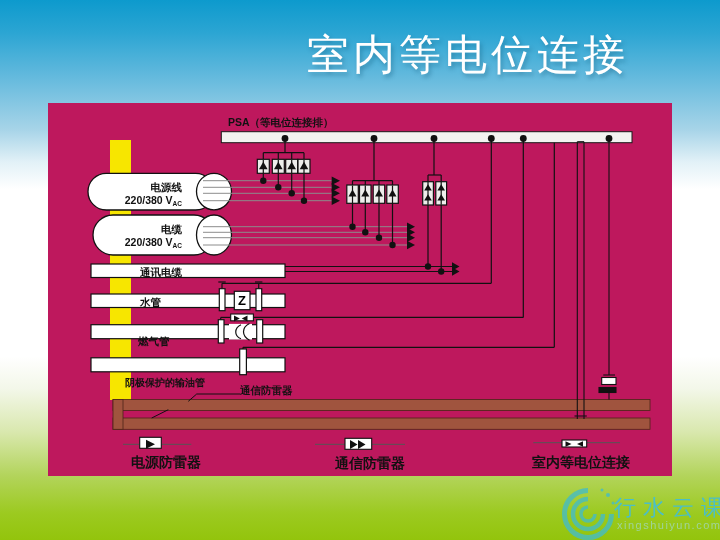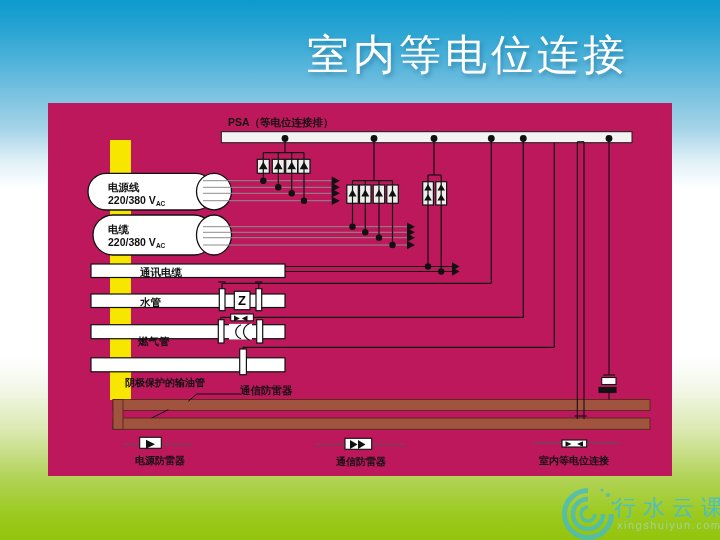--- a/index.html
+++ b/index.html
@@ -2,24 +2,24 @@
 <html><head>
 <meta charset="utf-8">
 <style>
   html,body{margin:0;padding:0;width:720px;height:540px;overflow:hidden}
   body{font-family:"Liberation Sans",sans-serif;position:relative;
     background:linear-gradient(180deg,#0D9ACD 0%,#2BA5D3 6%,#62B9DD 14%,#A7D4E8 24%,#E2F1F7 30%,#FFFFFF 35%,#FFFFFF 66%,#F3F7E9 72%,#D9E8AE 80%,#B3D45C 88%,#9CCA20 95%,#93C40C 100%)}
   .title{position:absolute;left:307px;top:27px;font-size:42px;font-weight:normal;color:#fff;letter-spacing:4px;text-shadow:2px 3px 4px rgba(0,70,100,.35);white-space:nowrap}
   .panel{position:absolute;left:48px;top:103px;width:624px;height:373px;background:#be185d}
   .panel svg{position:absolute;left:0;top:0}
   .lbl{position:absolute;font-size:10.5px;font-weight:bold;color:#111;white-space:nowrap}
-  .ctr{text-align:left}
+  .ctr{text-align:right}
   .sub{font-size:6.5px;position:relative;top:2px}
   .zlbl{position:absolute;left:186px;top:189px;width:16px;height:18px;font-size:13px;font-weight:bold;text-align:center;line-height:18px}
-  .leg{position:absolute;font-size:10px;font-weight:bold;color:#111;text-align:center;white-space:nowrap}
+  .leg{position:absolute;font-size:14px;font-weight:bold;color:#111;text-align:right;white-space:nowrap}
   .wm-brand{position:absolute;left:614px;top:493px;font-size:22px;color:rgba(72,190,205,.95);letter-spacing:7px;white-space:nowrap}
   .wm-domain{position:absolute;left:617px;top:519px;font-size:11px;color:rgba(160,215,185,.8);letter-spacing:1.5px;white-space:nowrap}
   .wm-logo{position:absolute;left:561px;top:487px}
 </style>
 </head>
 <body>
 
 <div class="title">室内等电位连接</div>
 
 <div class="panel">

